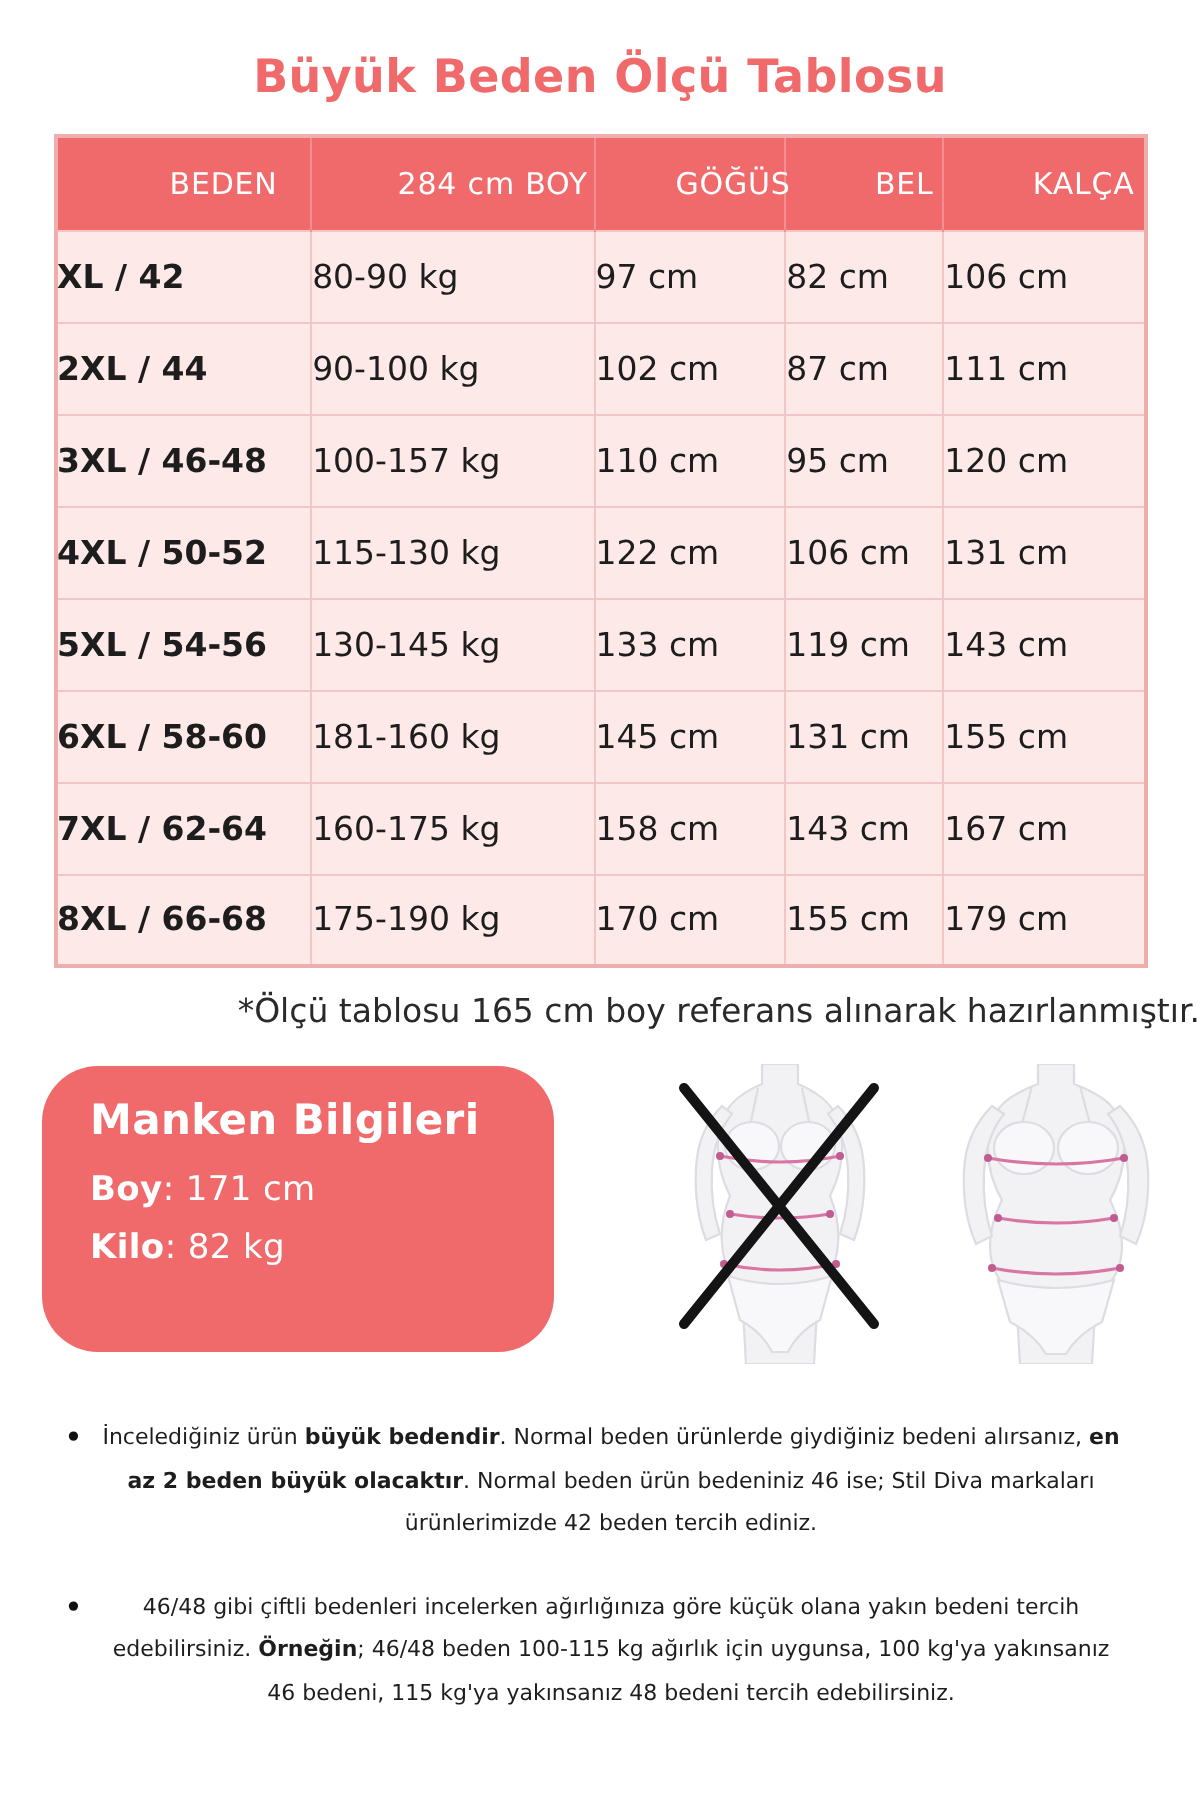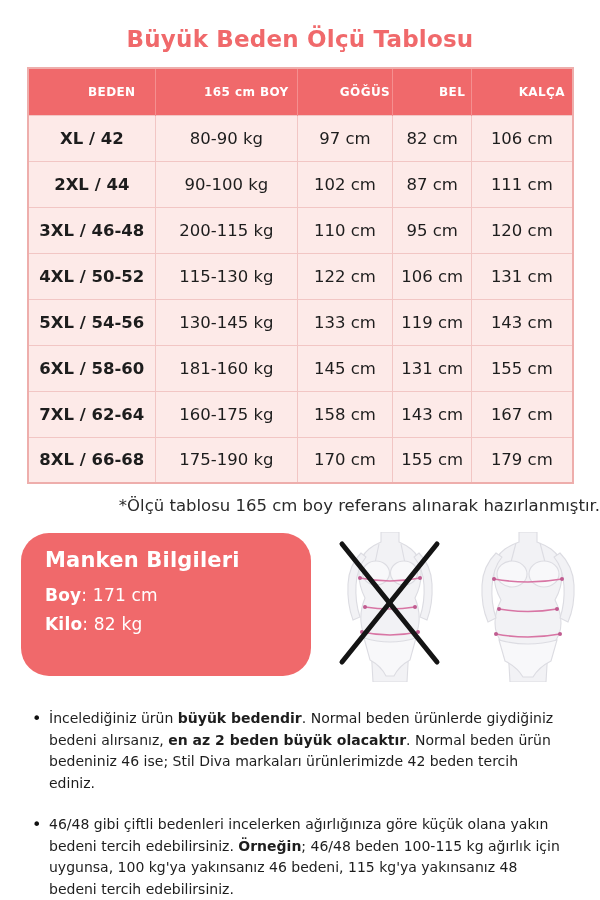--- a/index.html
+++ b/index.html
@@ -37,54 +37,53 @@
   table.size-table{
     border-collapse:collapse;
     width:547px;
     margin:15px auto 0 auto;
     border:2px solid var(--outer-border);
     table-layout:fixed;
   }
   .size-table th{
     background:var(--accent);
     color:#ffffff;
-    font-size:12px;
-    font-weight:bold;
+    font-size:15px;
+    font-weight:normal;
     letter-spacing:0.4px;
     height:47px;
     border-right:1px solid var(--accent-light);
     text-align:center;
     vertical-align:middle;
     padding-left:40px;
   }
   .size-table th:last-child{border-right:none;}
   .size-table td{
     background:var(--row-bg);
     border:1px solid var(--row-border);
-    text-align:center;
     vertical-align:middle;
     height:46px;
     font-size:16.5px;
     color:var(--ink);
   }
   .size-table td.size-col{font-weight:bold;font-size:16.5px;}
 
   
   .footnote{
     text-align:right;
     font-size:16.5px;
     color:#2a2a2a;
     margin-top:12px;
   }
 
   
   .model-section{position:relative;height:152px;margin-top:17px;}
   .model-card{
     position:absolute;left:21px;top:1px;
-    width:290px;height:143px;
+    width:256px;height:143px;
     background:var(--accent);
     border-radius:28px;
     color:#ffffff;
     padding:15px 22px 0 24px;
   }
   .model-card .model-title{
     font-size:21px;font-weight:bold;margin-bottom:9px;letter-spacing:0.2px;
   }
   .model-card .model-line{
     font-size:17px;line-height:29px;letter-spacing:0.2px;
@@ -95,24 +94,25 @@
   .figure{width:112px;height:150px;position:relative;}
 
   
   ul.notes{
     list-style:none;
     margin:24px 38px 0 30px;
   }
   ul.notes li{
     position:relative;
     padding-left:19px;
-    font-size:14px;
+    font-size:11px;
     line-height:21.5px;
     color:var(--ink);
     margin-bottom:20px;
+    text-align:center;
   }
   ul.notes li::before{
     content:"•";
     position:absolute;left:2px;top:0;
     font-size:16px;
     color:#111;
   }
   ul.notes b{font-weight:bold;}
 </style>
 </head>
@@ -126,21 +126,21 @@
     <colgroup>
       <col style="width:23.5%">
         <col style="width:26%">
         <col style="width:17.5%">
         <col style="width:14.5%">
         <col style="width:18.5%">
     </colgroup>
     <thead>
       <tr>
         <th>BEDEN</th>
-        <th>165 cm BOY</th>
+        <th>284 cm BOY</th>
         <th>GÖĞÜS</th>
         <th>BEL</th>
         <th>KALÇA</th>
       </tr>
     </thead>
     <tbody>
       <tr>
         <td class="size-col">XL / 42</td>
         <td>80-90 kg</td>
         <td>97 cm</td>
@@ -149,21 +149,21 @@
       </tr>
       <tr>
         <td class="size-col">2XL / 44</td>
         <td>90-100 kg</td>
         <td>102 cm</td>
         <td>87 cm</td>
         <td>111 cm</td>
       </tr>
       <tr>
         <td class="size-col">3XL / 46-48</td>
-        <td>200-115 kg</td>
+        <td>100-157 kg</td>
         <td>110 cm</td>
         <td>95 cm</td>
         <td>120 cm</td>
       </tr>
       <tr>
         <td class="size-col">4XL / 50-52</td>
         <td>115-130 kg</td>
         <td>122 cm</td>
         <td>106 cm</td>
         <td>131 cm</td>

